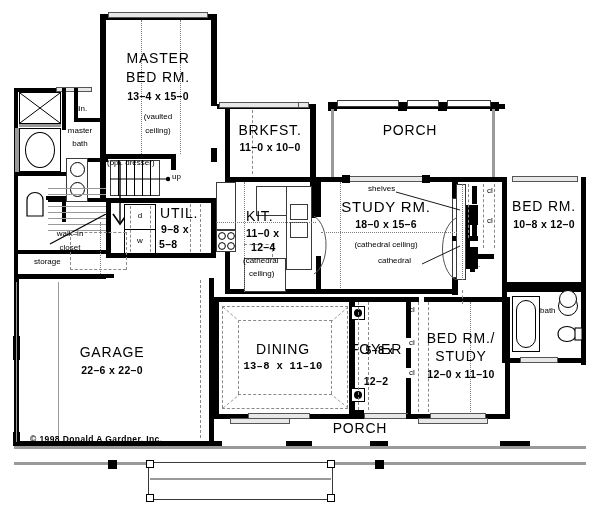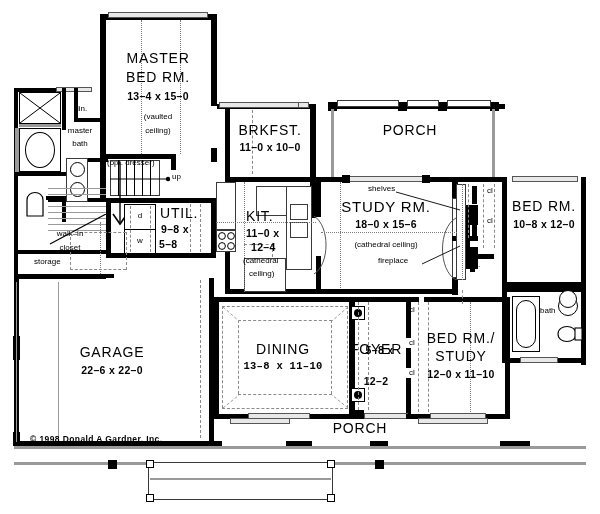--- a/index.html
+++ b/index.html
@@ -346,21 +346,21 @@
   <div class="lbl rm-name" style="left:246px;top:208px;">KIT.</div>
   <div class="lbl rm-dim" style="left:246px;top:227px;">11–0  x</div>
   <div class="lbl rm-dim" style="left:251px;top:241px;">12–4</div>
   <div class="lbl sm2" style="left:243px;top:256px;">(cathedral</div>
   <div class="lbl sm2" style="left:249px;top:269px;">ceiling)</div>
 
   <div class="lbl rm-name big ctr" style="left:386px;top:198px;">STUDY RM.</div>
   <div class="lbl rm-dim ctr" style="left:386px;top:218px;">18–0  x  15–6</div>
   <div class="lbl sm2 ctr" style="left:386px;top:240px;">(cathedral  ceiling)</div>
   <div class="lbl sm2" style="left:368px;top:184px;">shelves</div>
-  <div class="lbl sm2" style="left:378px;top:256px;">fireplace</div>
+  <div class="lbl sm2" style="left:378px;top:256px;">cathedral</div>
 
   <div class="lbl rm-name ctr" style="left:544px;top:198px;">BED RM.</div>
   <div class="lbl rm-dim ctr" style="left:544px;top:218px;">10–8  x  12–0</div>
   <div class="lbl sm2" style="left:487px;top:186px;">cl</div>
   <div class="lbl sm2" style="left:487px;top:216px;">cl</div>
   <div class="lbl sm2" style="left:470px;top:260px;">lin.</div>
 
   <div class="lbl rm-name ctr" style="left:112px;top:344px;">GARAGE</div>
   <div class="lbl rm-dim ctr" style="left:112px;top:364px;">22–6  x  22–0</div>
 

